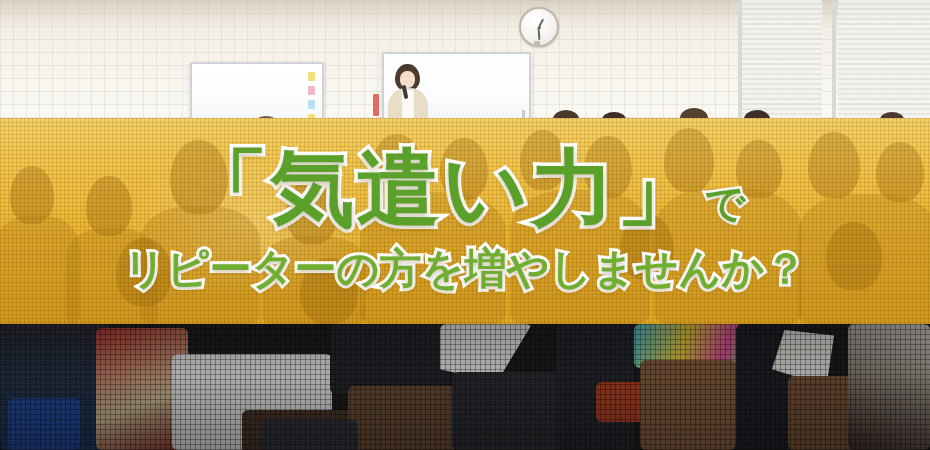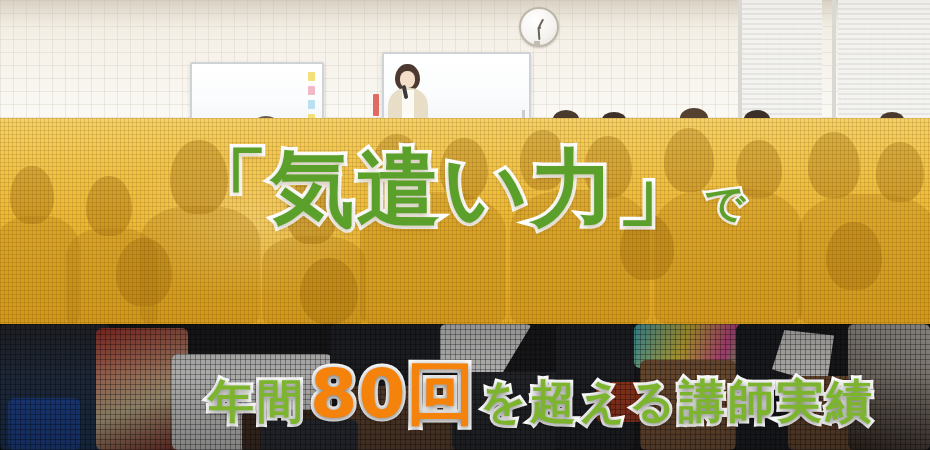--- a/index.html
+++ b/index.html
@@ -304,21 +304,17 @@
       <div class="bpatch" style="left:262px;top:96px;width:96px;height:34px;background:#30343b;"></div>
     </div>
     <div class="bot-dark"></div>
     <div class="mesh-dark"></div>
   </div>
 
   <div class="headline">
     <span class="big">「気遣い力」</span><span class="suffix">で</span>
   </div>
 
-
-
-  <div class="botline">
-    <span class="g">年間</span>
-    <span class="o">80回</span>
-    <span class="g">を超える講師実績</span>
-  </div>
+  <div class="subline">リピーターの方を増やしませんか？</div>
+
+
 
 </div>
 
 </body></html>

